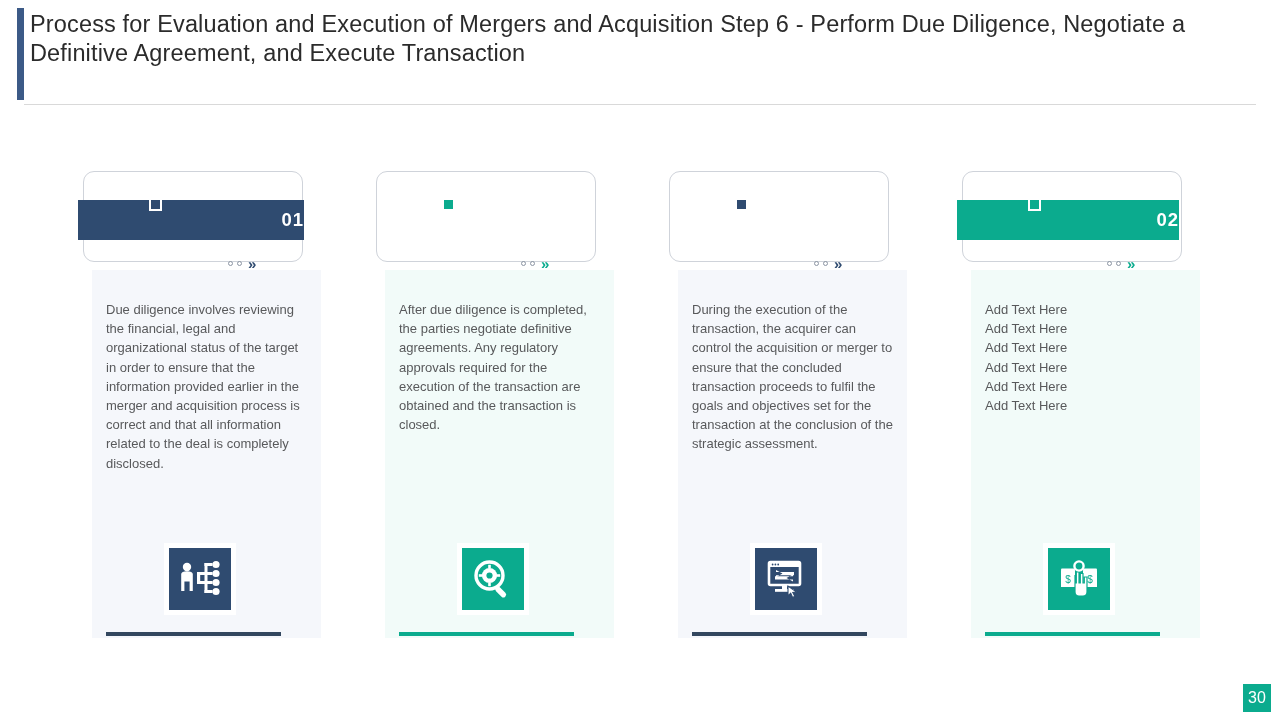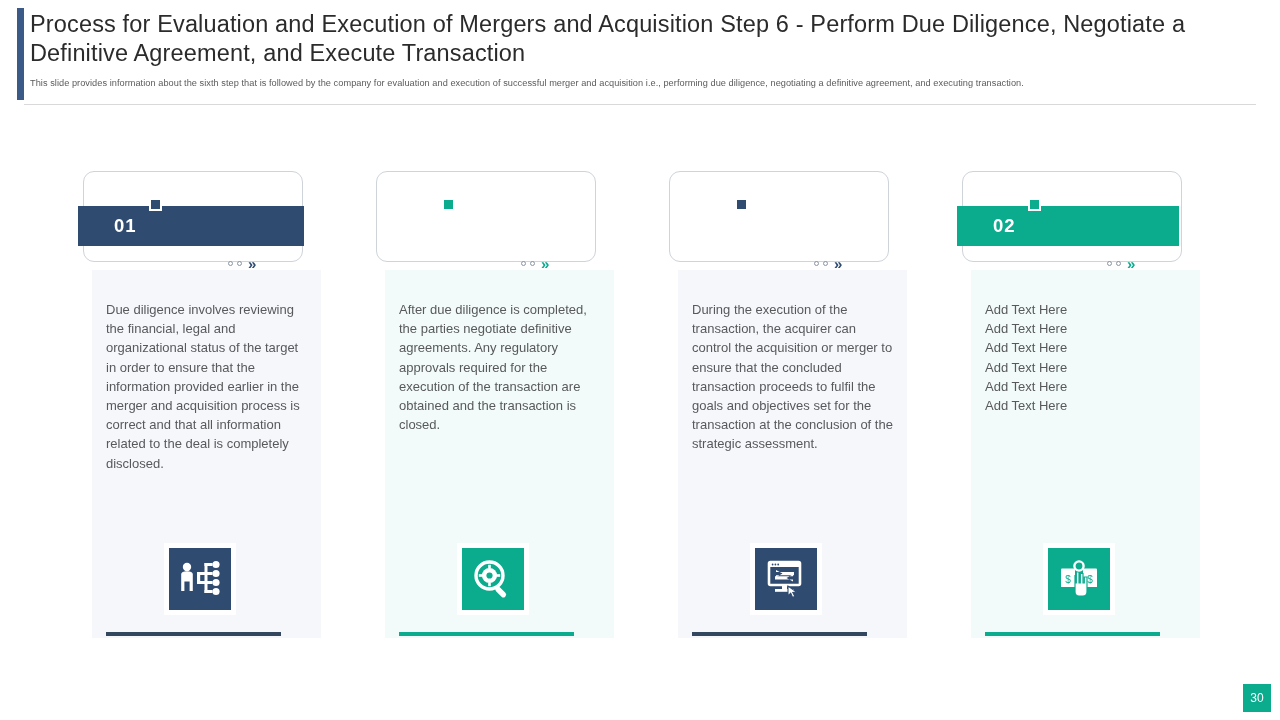--- a/index.html
+++ b/index.html
@@ -47,23 +47,23 @@
   
   .bracket {
     position: absolute; left: 5px; top: 3px;
     width: 220px; height: 91px;
     border: 1.3px solid #cfd3da;
     border-radius: 11px;
     background: transparent;
   }
   
   .num-bar {
-    position: absolute; left: 0; top: 38px;
+    position: absolute; left: 0; top: 32px;
     width: 226px; height: 40px;
-    display: flex; align-items: center; justify-content: flex-start;
+    display: flex; align-items: center; justify-content: flex-end;
   }
   .card.c4 .num-bar { width: 222px; }
   .num-bar .num {
     color: #ffffff; font-size: 18.5px; font-weight: bold;
     letter-spacing: 1px; padding-left: 36px;
   }
   .bar-navy { background: #2f4b70; }
   .bar-teal { background: #0bab8e; }
 
   
@@ -127,34 +127,33 @@
 
   
   .footer-note {
     position: absolute; left: 0; top: 699px; width: 1280px;
     text-align: center; font-size: 11.5px; color: #c9c9c9;
     letter-spacing: 0.2px;
   }
   .page-badge {
     position: absolute; left: 1243px; top: 684px;
     width: 28px; height: 28px; background: #0bab8e;
-    color: #ffffff; font-size: 12px;
+    color: #ffffff; font-size: 16px;
     display: flex; align-items: center; justify-content: center;
   }
 </style>
 </head>
 <body>
 
 <div class="slide">
 
   <div class="header">
     <div class="header-accent"></div>
     <div class="header-inner">
       <div class="title">Process for Evaluation and Execution of Mergers and Acquisition Step 6 - Perform Due Diligence, Negotiate a Definitive Agreement, and Execute Transaction</div>
-      <div class="subtitle">This slide provides information about the sixth step that is followed by the company for evaluation and execution of successful merger and acquisition i.e., performing due diligence, negotiating a definitive agreement, and executing transaction.</div>
     </div>
     <div class="header-rule"></div>
   </div>
 
   <div class="cards">
 
     <div class="card c1">
       <div class="bracket"></div>
       <div class="num-bar bar-navy">
         <span class="num">01</span>

